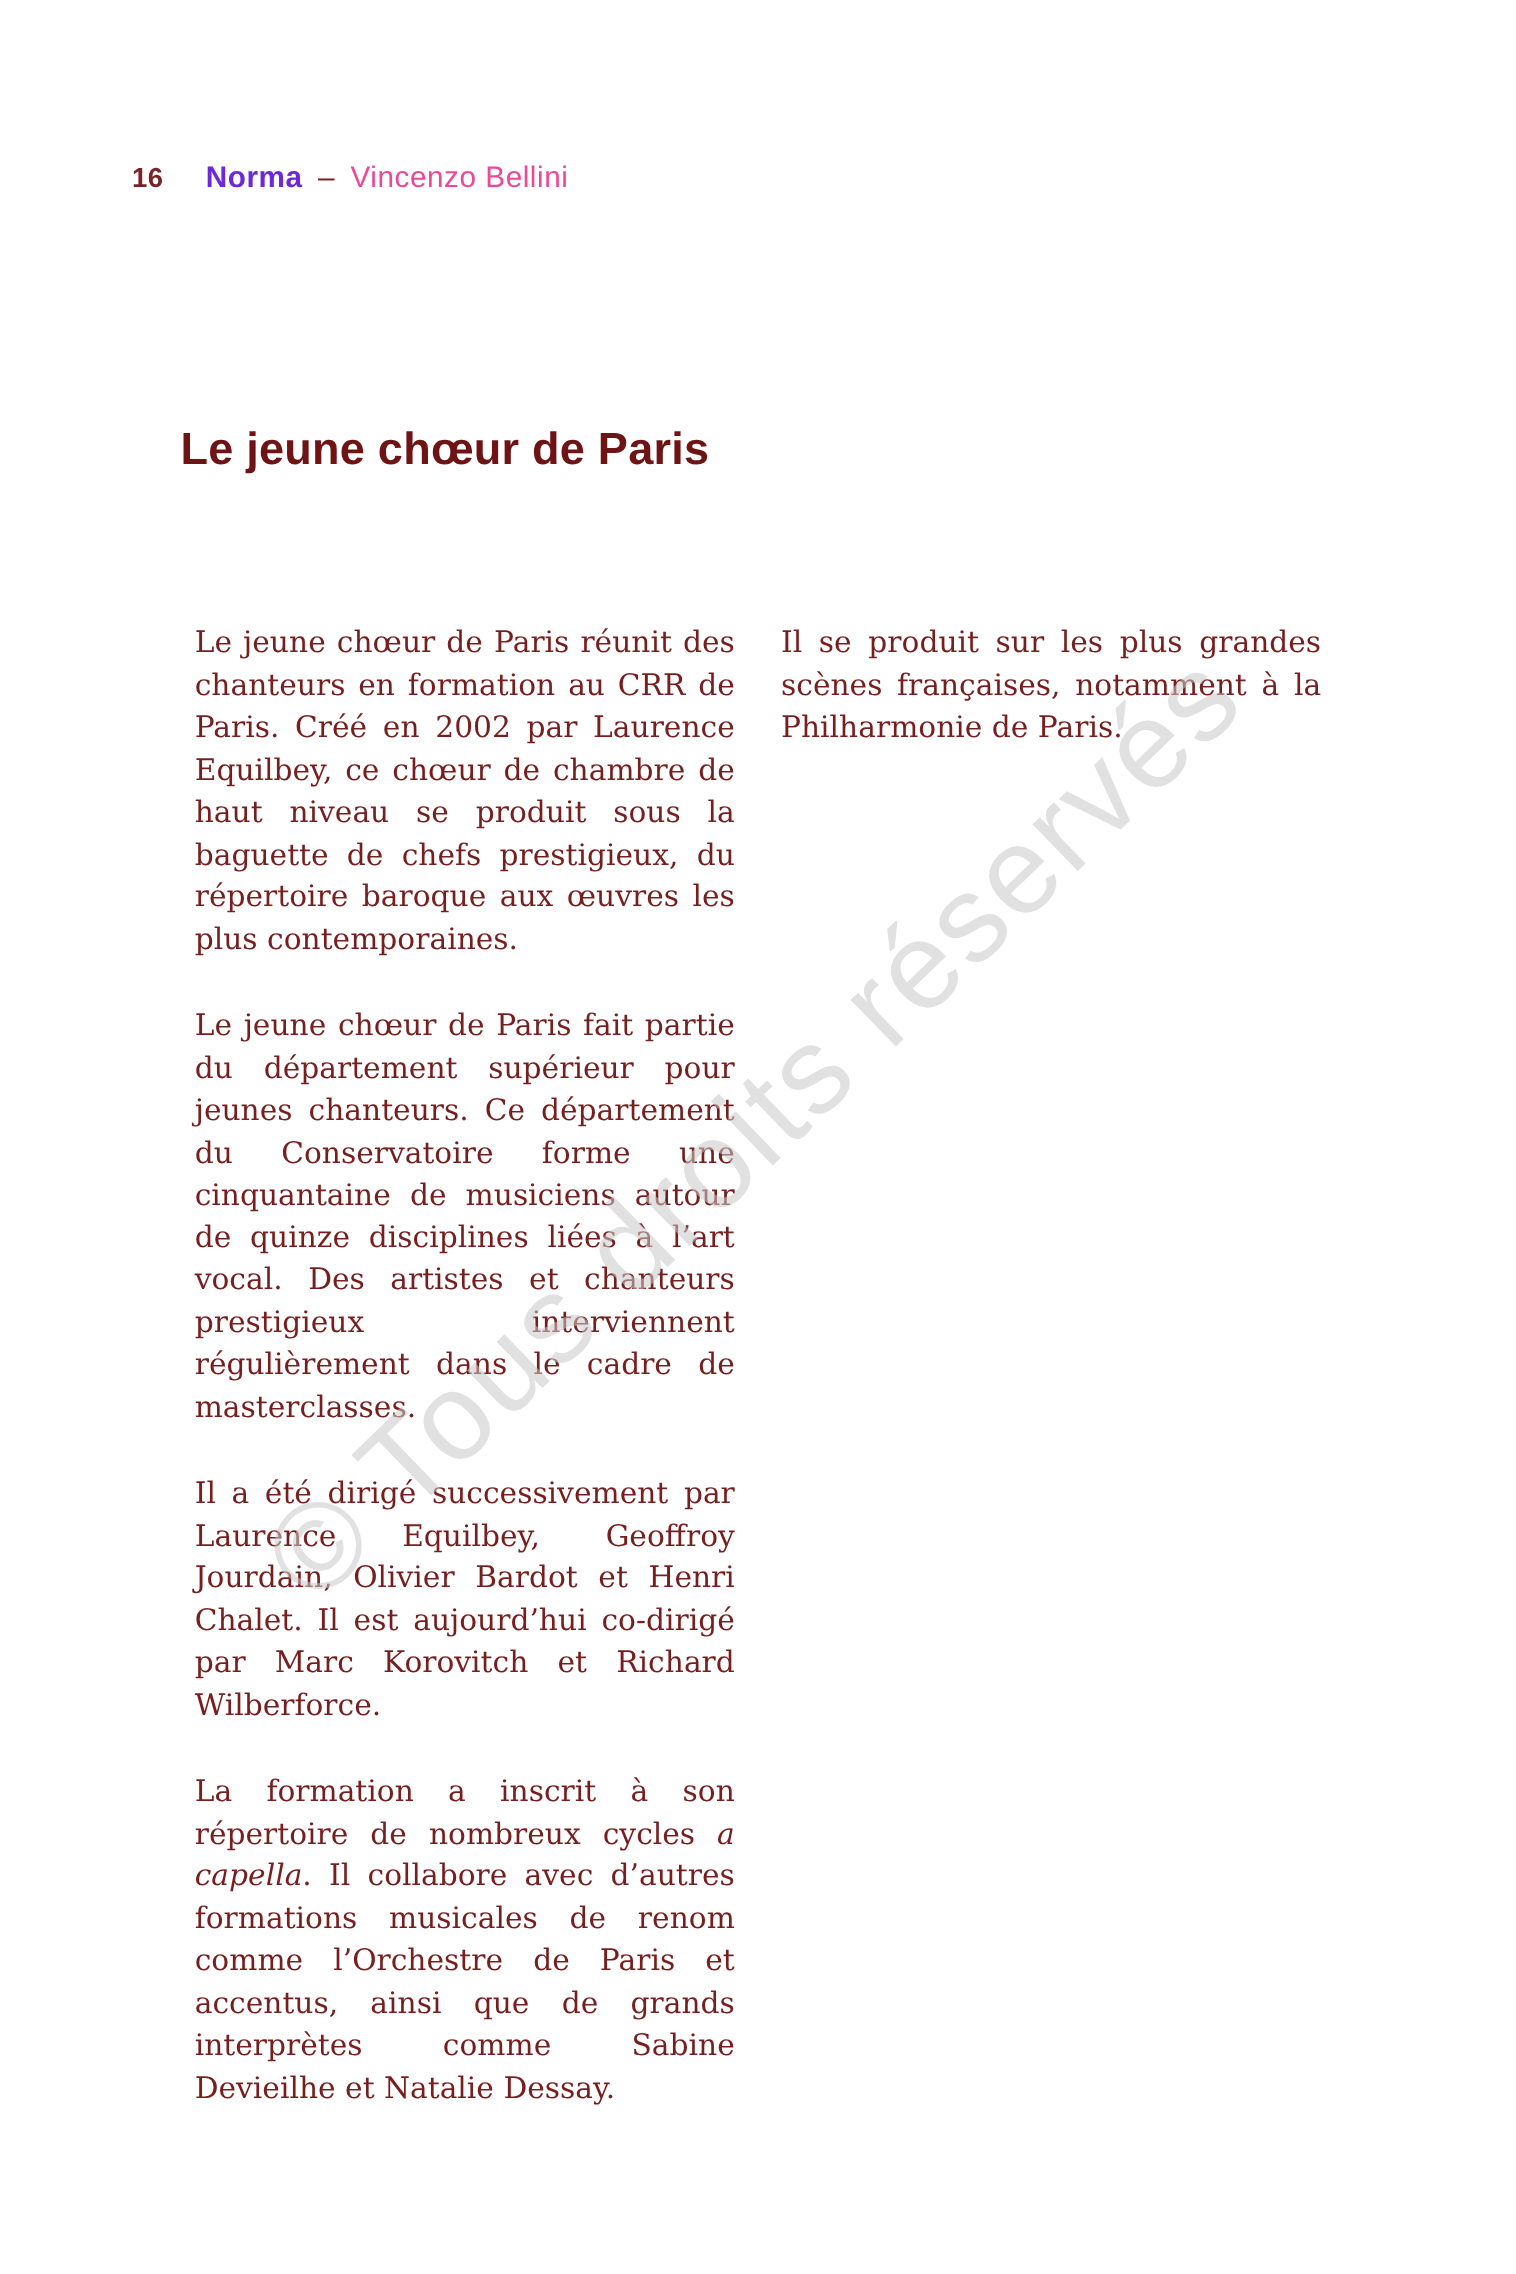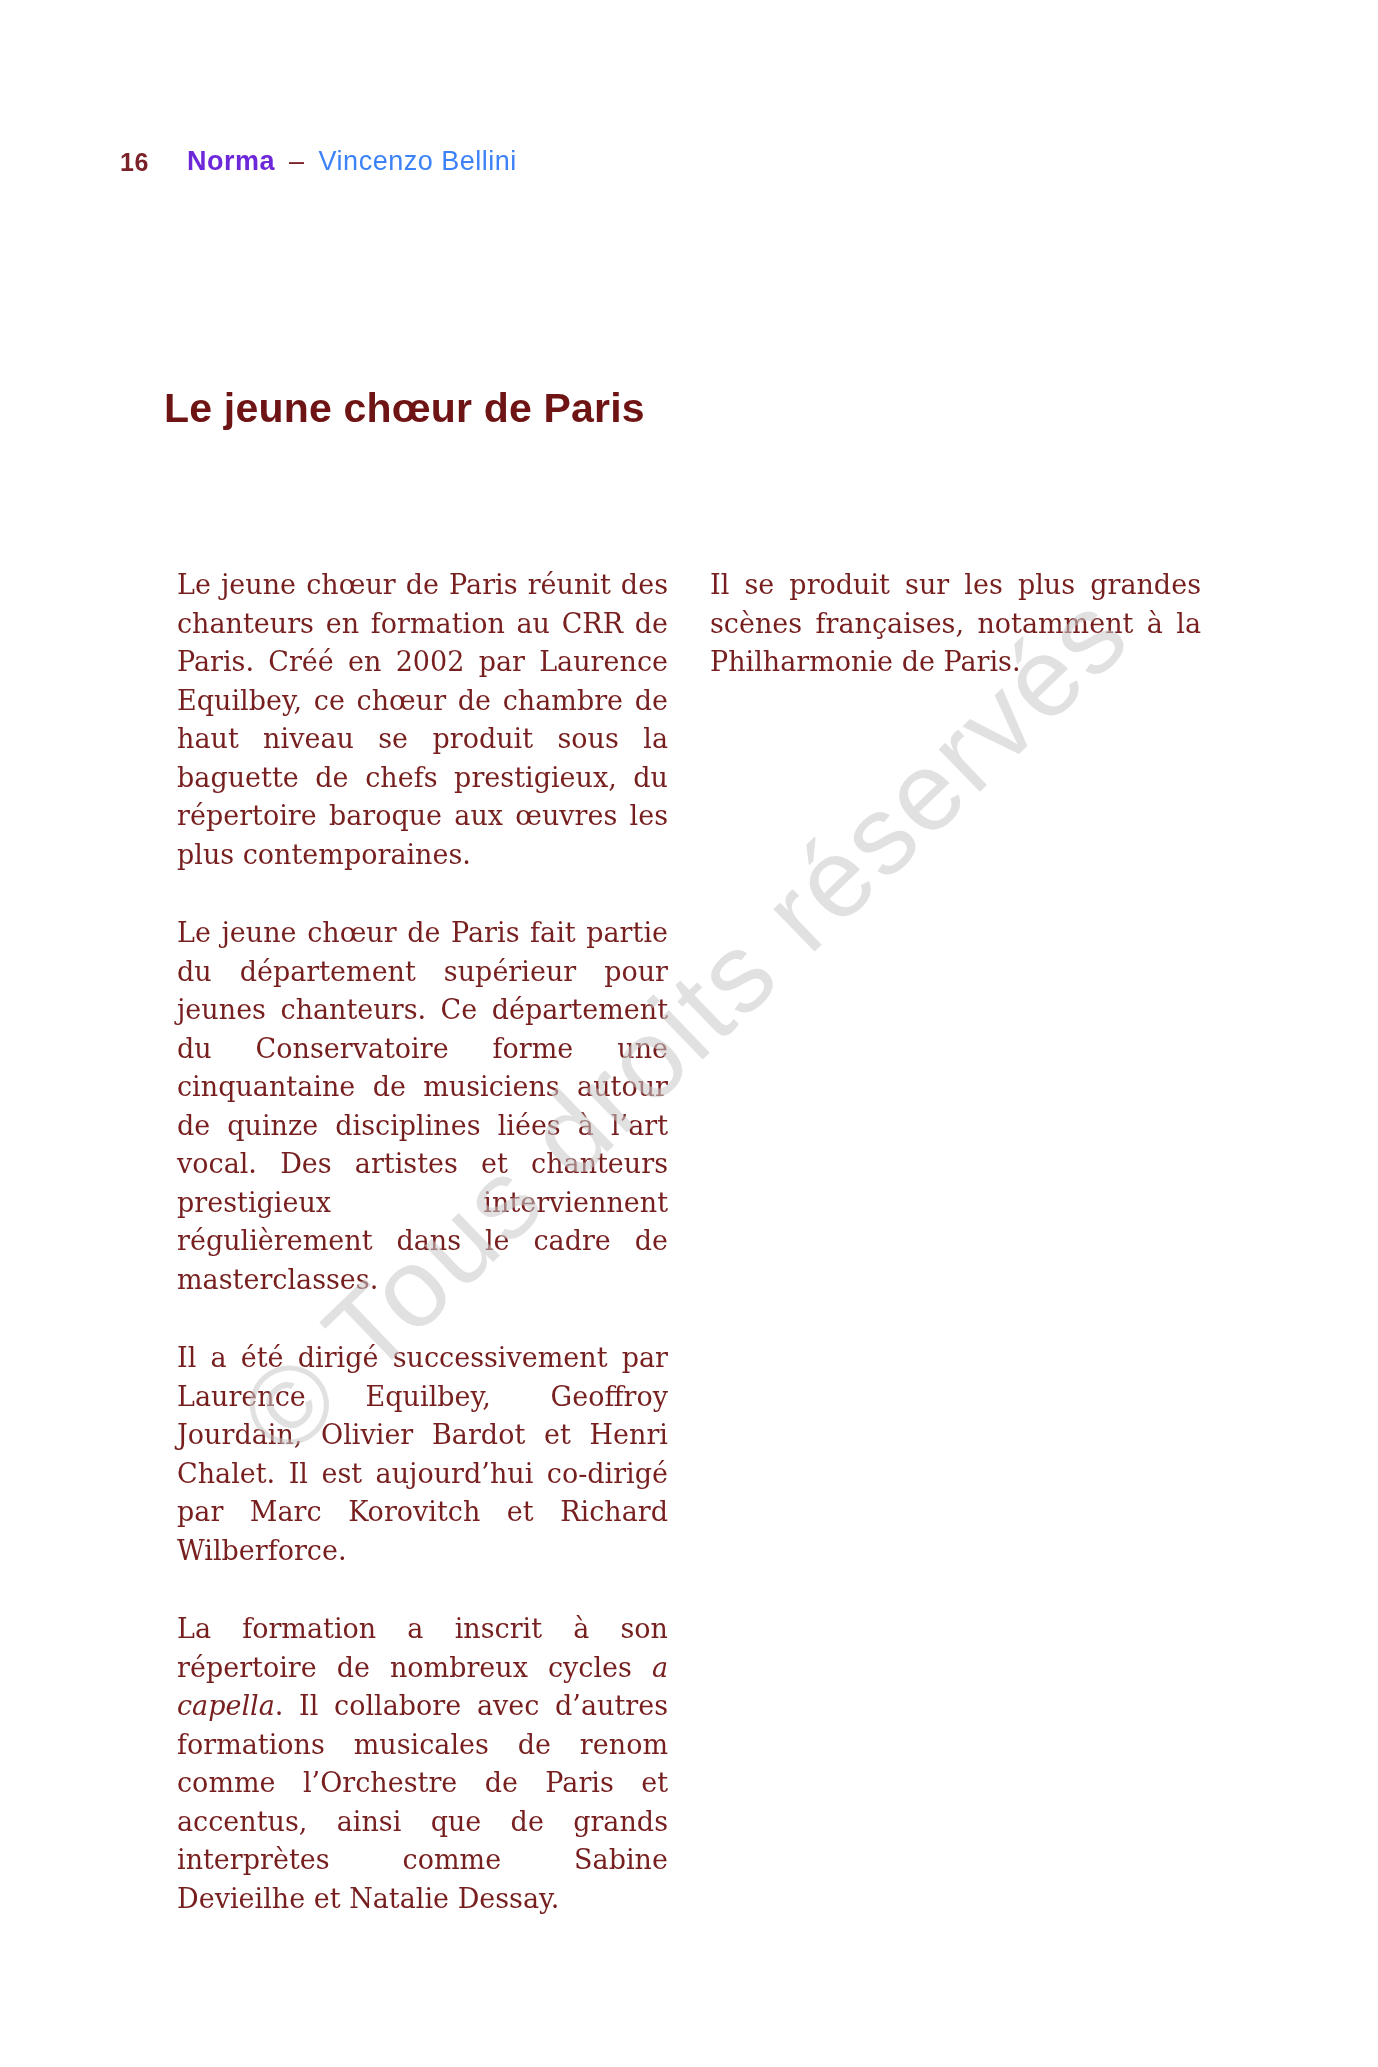--- a/index.html
+++ b/index.html
@@ -19,21 +19,21 @@
     position: absolute; left: 108px; top: 2px;
     font-size: 25px; font-weight: 600; color: #7b2228;
     letter-spacing: 0.5px;
   }
   .header-title {
     position: absolute; left: 175px; top: 0;
     font-size: 27px; color: #7b2228; letter-spacing: 0.5px;
   }
   .work-name { font-weight: 700; color: #6d28d9; }
   .header-sep { color: #7b2228; font-weight: 400; padding: 0 6px; }
-  .composer-name { color: #3b82f6; font-weight: 400; }
+  .composer-name { color: #ec4899; font-weight: 400; }
 
   
   .article-title {
     position: absolute; left: 164px; top: 385px;
     font-size: 41px; font-weight: 700; color: #6e1414;
     letter-spacing: 0.2px;
   }
 
   
   .columns {

